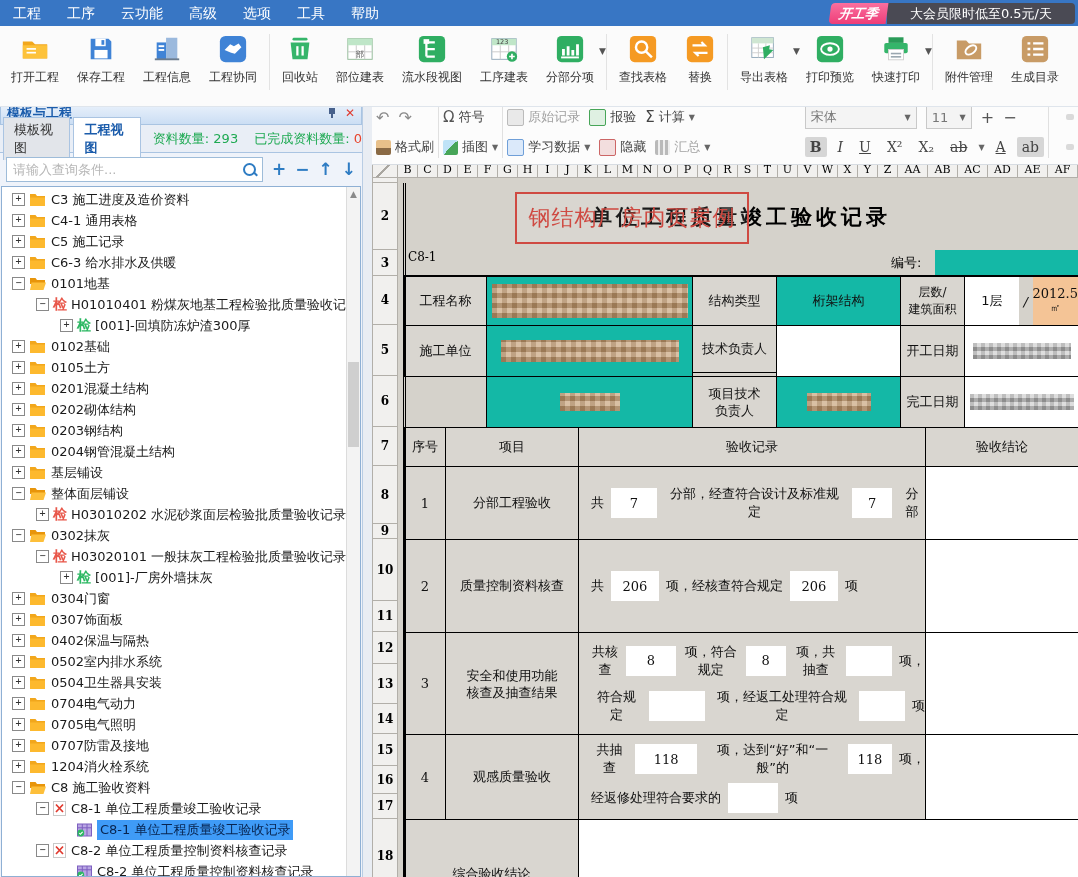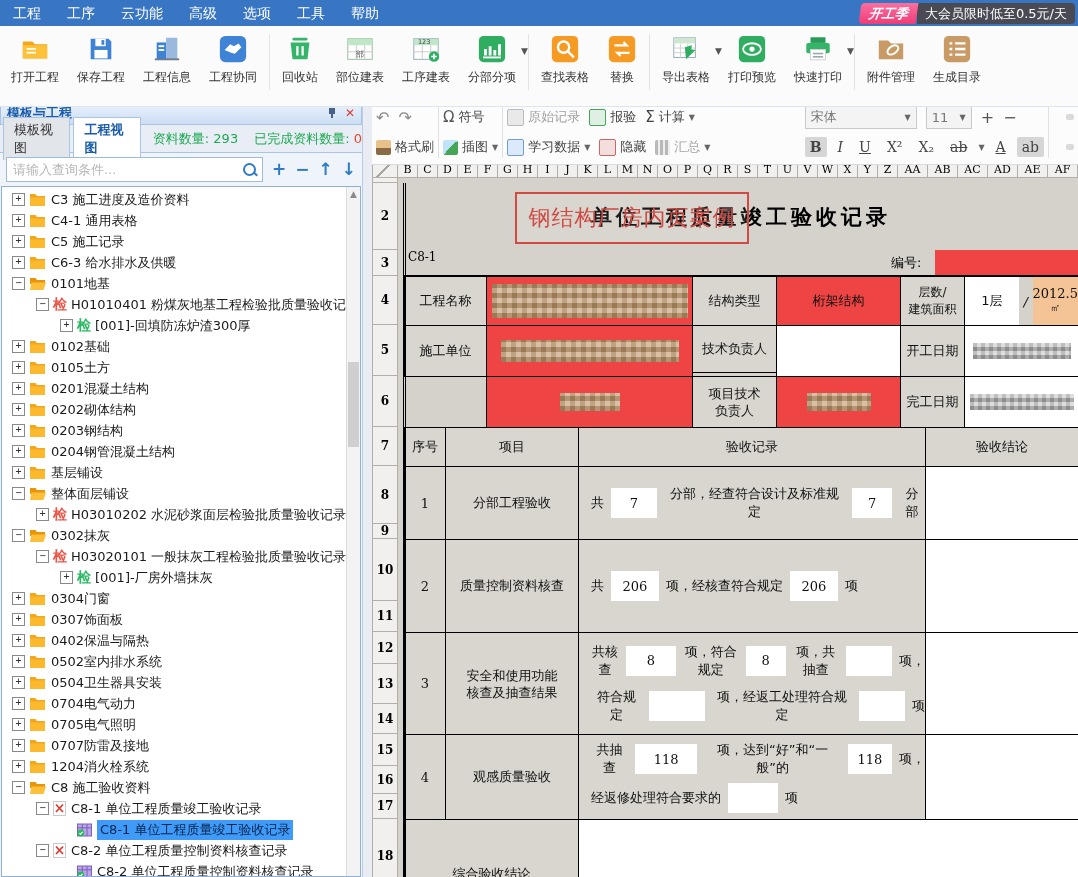--- a/index.html
+++ b/index.html
@@ -4,21 +4,21 @@
 <style>
   html,body{margin:0;padding:0}
   body{width:1078px;height:877px;overflow:hidden;position:relative;background:#fff;
        font-family:"DejaVu Sans","Liberation Sans",sans-serif;-webkit-font-smoothing:antialiased}
   
   .menubar{position:absolute;left:0;top:0;right:0;height:26px;background:#3876c4;display:flex;align-items:center;z-index:30}
   .menu-item{color:#fff;font-size:14px;line-height:26px;padding:0 13px;cursor:default}
   .promo{margin-left:auto;display:flex;align-items:center;height:21px;margin-right:3px}
   .promo-badge{background:linear-gradient(#fa6f9e,#ee3d78);color:#fff;font-size:13px;font-weight:bold;font-style:italic;
                padding:0 9px;line-height:21px;border-radius:4px 0 0 4px;transform:skewX(-8deg)}
-  .promo-text{background:#4a4a54;color:#fff;font-size:13px;padding:0 8px;line-height:21px;border-radius:0 4px 4px 0}
+  .promo-text{background:#4a4a54;color:#fff;font-size:13px;padding:0 23px;line-height:21px;border-radius:0 4px 4px 0}
   
   .toolbar{position:absolute;left:0;top:26px;right:0;height:73px;background:#fbfbfb;border-bottom:1px solid #dfe5ec;
            display:flex;align-items:flex-start;padding:7px 2px 0 2px;overflow:hidden;z-index:20}
   .tb-btn{position:relative;display:flex;flex-direction:column;align-items:center;gap:5px;padding:1px 9px;white-space:nowrap}
   .tb-btn .lbl{font-size:12px;color:#333}
   .tb-ic{width:30px;height:30px}
   .tb-caret{position:absolute;right:-3px;top:13px;font-size:9px;color:#555}
   .tb-sep{width:1px;background:#e3e3e3;height:56px;margin:1px 3px;flex:none}
   
   .left-panel{position:absolute;left:0;top:100px;width:362px;bottom:0;background:#eff3fa;border-right:1px solid #b9cde4;
@@ -88,21 +88,21 @@
   .colhead{position:absolute;left:26px;top:0;right:0;height:18px;display:flex}
   .ch{box-sizing:border-box;border:1px solid #b2afa9;border-left:none;background:#f1f0ee;display:flex;align-items:center;
       justify-content:center;font:11px "DejaVu Serif","Liberation Serif",serif;color:#000;flex:none}
   .rowhead{position:absolute;left:0;top:18px;width:26px}
   .rh{box-sizing:border-box;border:1px solid #b2afa9;border-top:none;background:#f1f0ee;display:flex;align-items:center;
       justify-content:center;font:bold 12px "DejaVu Serif","Liberation Serif",serif;color:#000}
   .flayer{position:absolute;left:26px;top:18px;width:680px;height:716px;background:#d5d2cb}
   .flayer::before{content:"";position:absolute;left:5px;top:5px;height:711px;border-left:3px double #000;z-index:4}
   .cell{position:absolute;box-sizing:border-box;border:1px solid #000;display:flex;align-items:center;justify-content:center;
         font-size:13px;color:#111;text-align:center}
-  .cell.gray{background:#d9d6d0}.cell.orange{background:#ef4444}.cell.white{background:#fff}
+  .cell.gray{background:#d9d6d0}.cell.orange{background:#14b8a6}.cell.white{background:#fff}
   .cell .two{line-height:17px}
   .hline{position:absolute;left:6px;width:675px;height:2px;background:#000;z-index:3}
   .f-title{position:absolute;left:6px;top:5px;width:674px;height:67px;display:flex;align-items:center;justify-content:center;
            font-size:21px;font-weight:bold;letter-spacing:4px;color:#000}
   .f-code{position:absolute;left:10px;top:72px;height:26px;line-height:26px;font:12px "DejaVu Serif",serif;color:#000}
   .f-numlabel{position:absolute;left:493px;top:72px;height:26px;line-height:26px;font-size:13px;color:#000}
   .f-numcell{position:absolute;left:537px;top:72px;width:143px;height:26px;background:#f4c496}
   .stamp{position:absolute;left:117px;top:14px;width:230px;height:48px;border:2px solid #cf4a42;color:#cf4a42;
          font-size:22px;letter-spacing:1px;display:flex;align-items:center;justify-content:center;
          background:rgba(255,255,255,.10);z-index:6}
@@ -188,20 +188,28 @@
       <span class="lbl">回收站</span>
     </div>
     <div class="tb-btn">
       <span class="tb-ic"><svg width="30" height="30" viewBox="0 0 32 32">
           <rect x="3" y="5" width="26" height="22" fill="#fff" stroke="#90b996"></rect>
           <rect x="3" y="5" width="26" height="7" fill="#bfe6c8"></rect>
           <path d="M3 19h26M12 12v15M21 12v15" stroke="#c9c9c9"></path>
           <text x="16" y="24" font-size="9" text-anchor="middle" fill="#555">部</text>
         </svg></span>
       <span class="lbl">部位建表</span>
+    </div>
+    <div class="tb-btn">
+      <span class="tb-ic"><svg width="30" height="30" viewBox="0 0 32 32">
+          <rect x="2" y="2" width="28" height="28" rx="5" fill="#2fae62"></rect>
+          <path d="M10 8v16M10 9h9M10 16h9M10 24h9" stroke="#fff" stroke-width="2.4" fill="none"></path>
+          <rect x="7" y="5.5" width="6" height="5" fill="#fff"></rect>
+        </svg></span>
+      <span class="lbl">流水段视图</span>
     </div>
     <div class="tb-btn">
       <span class="tb-ic"><svg width="30" height="30" viewBox="0 0 32 32">
           <rect x="3" y="5" width="26" height="22" fill="#fff" stroke="#90a8b9"></rect>
           <rect x="3" y="5" width="26" height="7" fill="#bfe6c8"></rect>
           <text x="14" y="11" font-size="7" text-anchor="middle" fill="#444">123</text>
           <path d="M3 19h26M12 12v15M21 12v15" stroke="#c9c9c9"></path>
           <circle cx="24.5" cy="24" r="5.5" fill="#2fae62"></circle>
           <path d="M24.5 21v6M21.5 24h6" stroke="#fff" stroke-width="1.8"></path>
         </svg></span>

